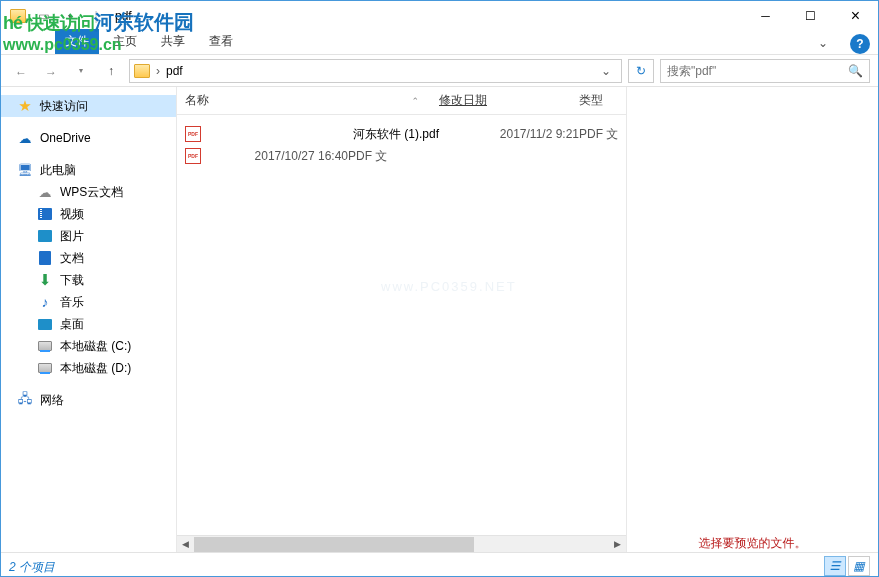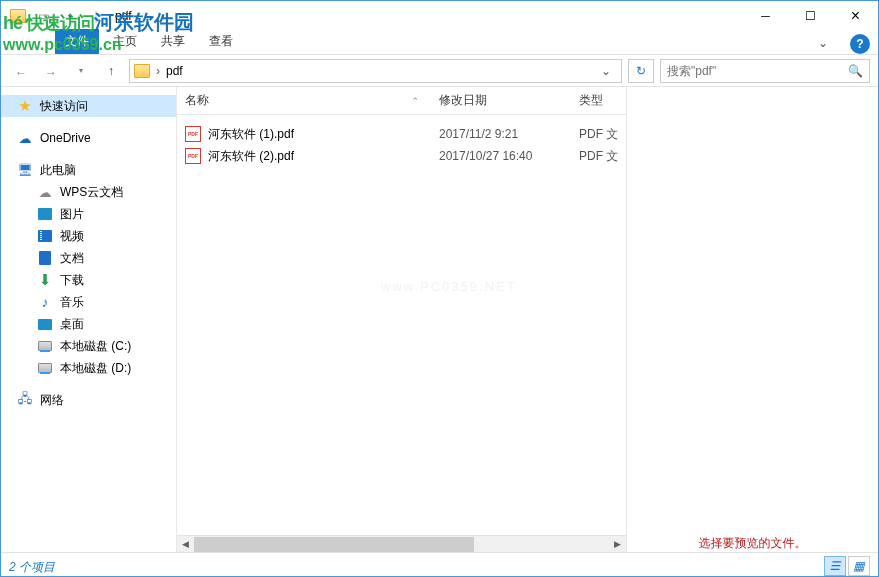--- a/index.html
+++ b/index.html
@@ -47,25 +47,25 @@
     .ico-desk { background: #1e8fc9; width: 14px; height: 11px; border-radius: 1px; }
     .ico-disk { width: 14px; height: 10px; background: linear-gradient(#e0e0e0, #bcbcbc); border: 1px solid #888; border-radius: 1px; position: relative; }
     .ico-disk::after { content: ''; position: absolute; bottom: -2px; left: 1px; width: 10px; height: 2px; background: #3399ff; }
     .ico-net { color: #2b74c7; font-size: 13px; }
     .nav-spacer { height: 10px; }
     
     .listpane { flex: 1; display: flex; flex-direction: column; position: relative; }
     .list-header { height: 28px; display: flex; align-items: center; border-bottom: 1px solid #e8e8e8; padding-left: 8px; }
     .col { color: #3c3c3c; }
     .col-name { flex: 0 0 254px; display: flex; align-items: center; gap: 40px; justify-content: space-between; }
-    .col-date { flex: 0 0 140px; }
+    .col-date { flex: 0 0 140px; text-decoration: underline; }
     .col-type { flex: 1; }
     .sort-ind { color: #888; font-size: 9px; margin-left: auto; margin-right: 20px; }
     
-    .list-rows { flex: 1; padding-top: 8px; }
+    .list-rows { flex: 1; padding-top: 8px; text-align: right; }
     .file-row { display: flex; align-items: center; height: 22px; padding-left: 8px; }
     .file-ico { width: 16px; height: 16px; margin-right: 7px; background: #fff; border: 1px solid #d33b2f; display: flex; align-items: center; justify-content: center; font-size: 5px; color: #d33b2f; font-weight: bold; }
     .file-name { flex: 0 0 231px; color: #000; }
     .file-date { flex: 0 0 140px; color: #555; }
     .file-type { color: #555; }
     
     .hscroll { height: 17px; background: #f0f0f0; border-top: 1px solid #e3e3e3; display: flex; align-items: center; }
     .hscroll-btn { width: 17px; height: 17px; display: flex; align-items: center; justify-content: center; color: #606060; font-size: 9px; }
     .hscroll-thumb { width: 280px; height: 15px; background: #cdcdcd; margin-left: 0; }
     
@@ -146,29 +146,29 @@
     <div class="nav-item">
       <span class="ico ico-pc">🖥</span>
       <span>此电脑</span>
     </div>
     <div class="nav-item indent">
       <span class="ico ico-cloud" style="color:#888">☁</span>
       <span>WPS云文档</span>
     </div>
     <div class="nav-item indent">
       <span class="ico">
+          <span class="ico-video"></span>
+        </span>
+      <span>视频</span>
+    </div>
+    <div class="nav-item indent">
+      <span class="ico">
           <span class="ico-pic"></span>
         </span>
       <span>图片</span>
-    </div>
-    <div class="nav-item indent">
-      <span class="ico">
-          <span class="ico-video"></span>
-        </span>
-      <span>视频</span>
     </div>
     <div class="nav-item indent">
       <span class="ico">
           <span class="ico-doc"></span>
         </span>
       <span>文档</span>
     </div>
     <div class="nav-item indent">
       <span class="ico ico-dl">⬇</span>
       <span>下载</span>
@@ -213,21 +213,20 @@
     </div>
     <div class="list-rows">
       <div class="file-row">
         <span class="file-ico">PDF</span>
         <span class="file-name">河东软件 (1).pdf</span>
         <span class="file-date">2017/11/2 9:21</span>
         <span class="file-type">PDF 文</span>
       </div>
       <div class="file-row">
         <span class="file-ico">PDF</span>
-        <span class="file-name">河东软件 (2).pdf</span>
         <span class="file-date">2017/10/27 16:40</span>
         <span class="file-type">PDF 文</span>
       </div>
     </div>
     <div class="hscroll">
       <div class="hscroll-btn">◀</div>
       <div class="hscroll-thumb"></div>
       <div class="hscroll-btn" style="margin-left:auto">▶</div>
     </div>
   </div>

